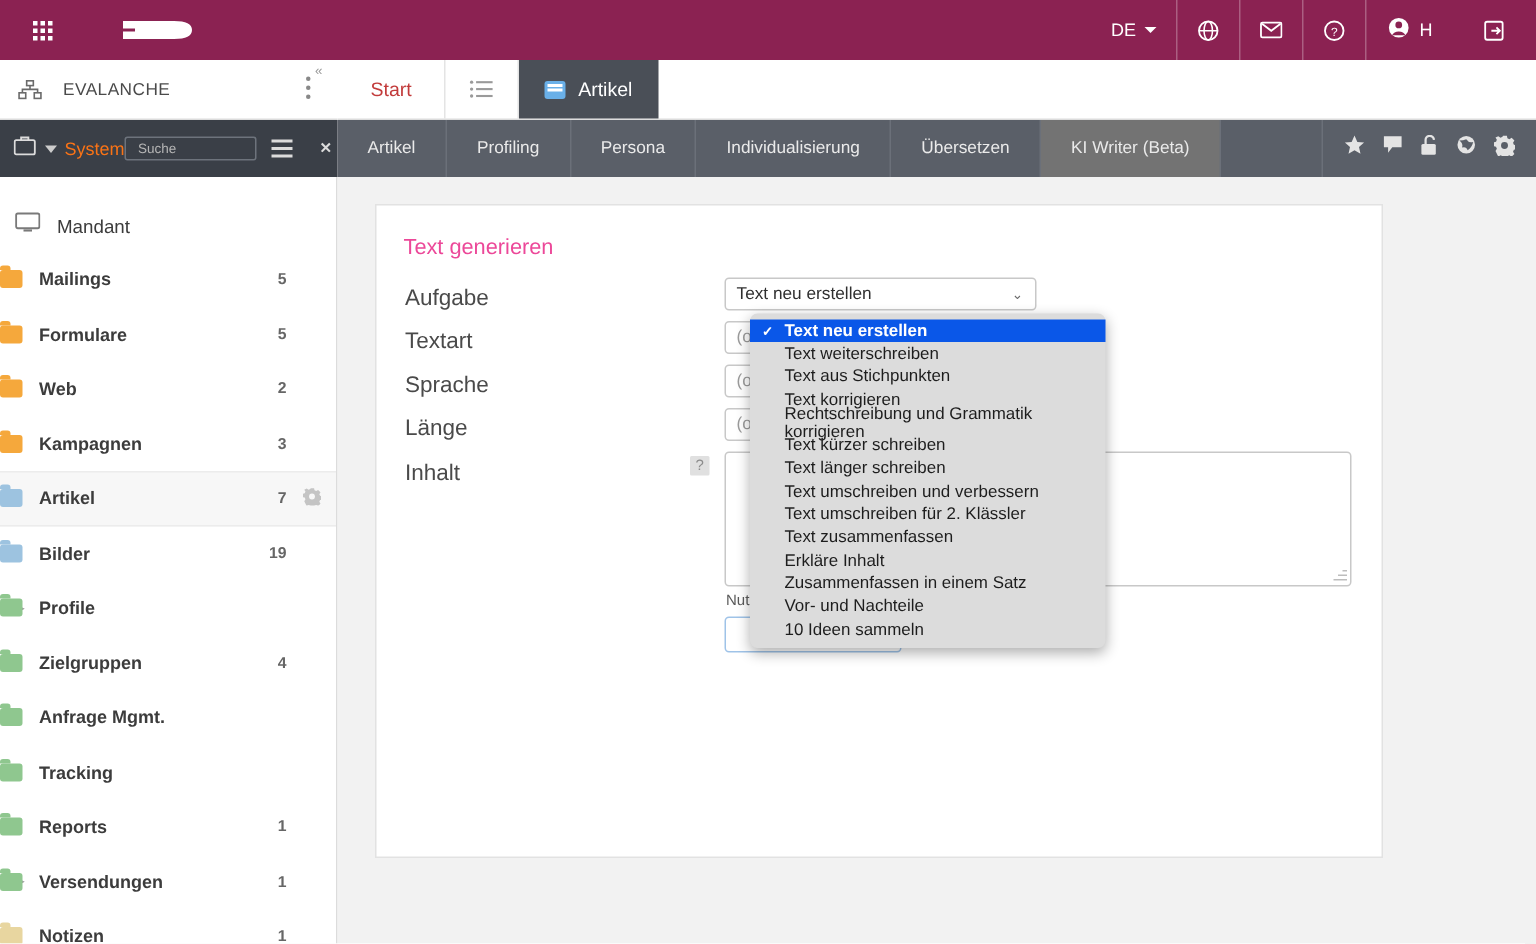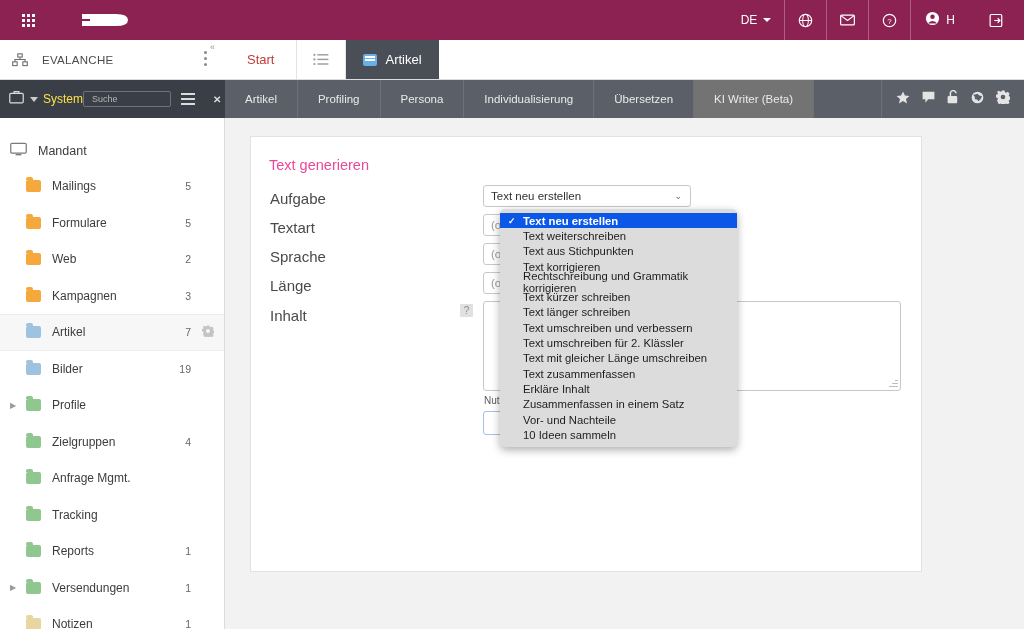--- a/index.html
+++ b/index.html
@@ -77,21 +77,21 @@
   .artikel-badge span{display:block;height:2px;background:#fff;width:100%;}
   .tab-rest { flex:1; }
 
   
   .row3 { position:absolute; top:80px; left:0; width:1024px; height:38px; }
   .ltoolbar {
     position:absolute;left:0;top:0;width:225px;height:38px;background:#3a3f47;
     display:flex;align-items:center;
   }
   .lt-brief { margin-left:9px; }
-  .lt-sys { margin-left:6px; display:flex; align-items:center; gap:5px; color:#fde047; font-size:12px;}
+  .lt-sys { margin-left:6px; display:flex; align-items:center; gap:5px; color:#f97316; font-size:12px;}
   .lt-caret { width:0;height:0;border-left:4px solid transparent;border-right:4px solid transparent;border-top:5px solid #ccc;}
   .lt-search {
     width:88px; height:16px; background:#3a3f47;
     border:1px solid #6d737c; border-radius:2px;
     display:flex; align-items:center; padding:0 4px; gap:4px;
   }
   .lt-search input {
     flex:1; background:transparent;border:none;outline:none;color:#cfcfcf;font-size:9px;
     font-family:"Liberation Sans",sans-serif;
   }
@@ -113,21 +113,21 @@
   .mod-icons { display:flex;align-items:center;gap:12px;padding:0 14px;}
 
   
   .sidebar {
     position:absolute;left:0;top:118px;width:225px;height:511px;
     background:#fff;border-right:1px solid #dcdcdc;overflow:hidden;
   }
   .mandant { display:flex;align-items:center;height:34px;padding-left:10px;gap:11px;margin-top:16px;}
   .mandant-label{font-size:12.5px;color:#3c3c3c;}
   .navrow {
-    display:flex;align-items:center;height:36.5px;padding-left:26px;position:relative;font-size:12px;color:#3c3c3c;
+    display:flex;align-items:center;height:36.5px;position:relative;font-size:12px;color:#3c3c3c;font-weight:bold;
   }
   .navrow.selected{background:#f7f7f7;border-top:1px solid #ececec;border-bottom:1px solid #ececec;}
   .folder { width:15px;height:12px;border-radius:2px 2px 2px 2px; position:relative; flex:0 0 auto;}
   .folder::before{content:"";position:absolute;top:-3px;left:0;width:7px;height:3px;border-radius:2px 2px 0 0;background:inherit;}
   .nav-label{margin-left:11px;}
   .nav-count{position:absolute;right:33px;font-size:10.5px;color:#666;}
   .nav-gear{position:absolute;right:10px;}
   .nav-expander{position:absolute;left:10px;color:#9a9a9a;font-size:8px;}
 
   
@@ -497,23 +497,20 @@
       <div class="dd-item">
         <span>Text länger schreiben</span>
       </div>
       <div class="dd-item">
         <span>Text umschreiben und verbessern</span>
       </div>
       <div class="dd-item">
         <span>Text umschreiben für 2. Klässler</span>
       </div>
       <div class="dd-item">
-        <span>Text mit gleicher Länge umschreiben</span>
-      </div>
-      <div class="dd-item">
         <span>Text zusammenfassen</span>
       </div>
       <div class="dd-item">
         <span>Erkläre Inhalt</span>
       </div>
       <div class="dd-item">
         <span>Zusammenfassen in einem Satz</span>
       </div>
       <div class="dd-item">
         <span>Vor- und Nachteile</span>

